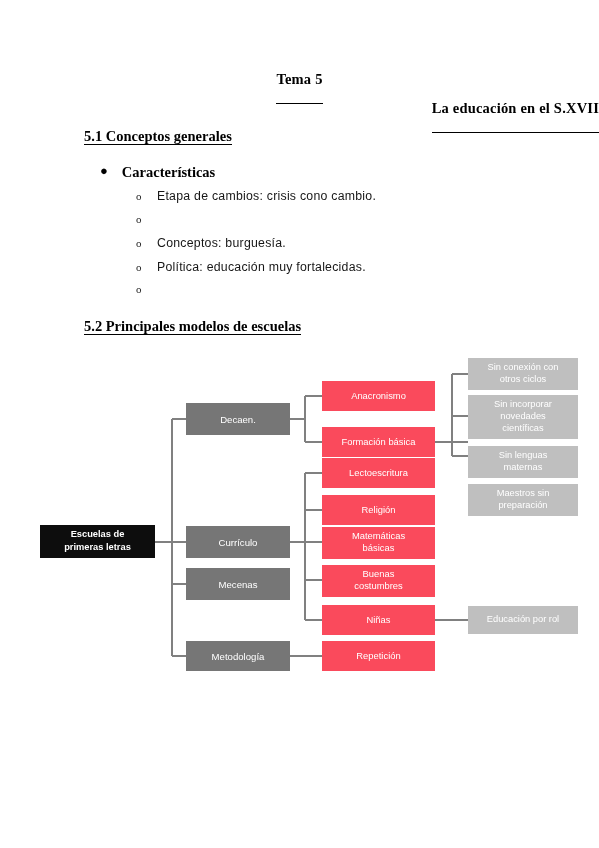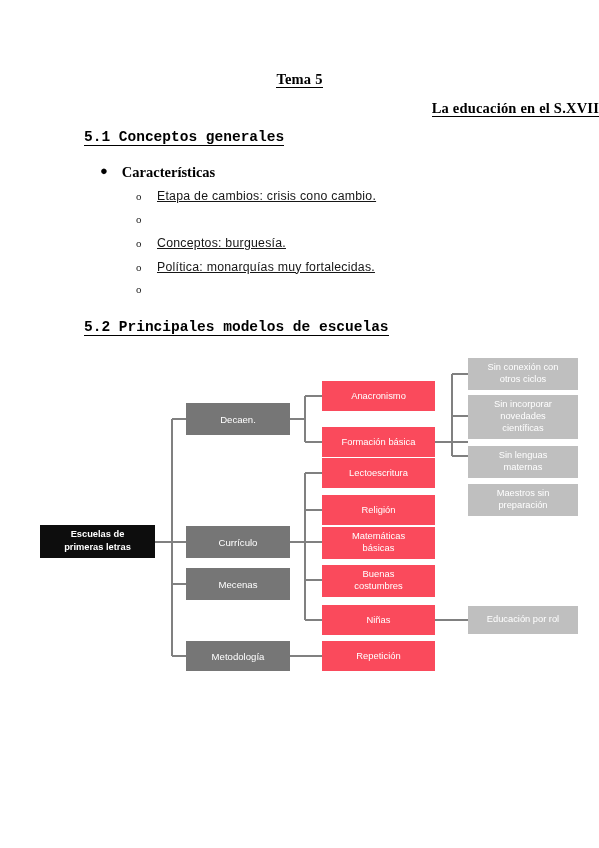--- a/index.html
+++ b/index.html
@@ -29,35 +29,34 @@
     left: 0;
     width: 599px;
     text-align: center;
     font-family: "Liberation Serif", serif;
     font-weight: bold;
     font-size: 14.5px;
     letter-spacing: 0.2px;
   }
   .doc-title span {
     border-bottom: 1.4px solid #000;
-    padding-bottom: 0px;
+    padding-bottom: 16px;
   }
   #title-tema   { top: 71px; }
   #title-subt   { top: 100px; text-align: right; }
 
   .section-head {
     position: absolute;
     left: 84px;
     font-family: "Liberation Serif", serif;
     font-weight: bold;
     font-size: 14.5px;
   }
   .section-head span {
     border-bottom: 1.4px solid #000;
-    font-family: Liberation Mono, monospace;
   }
   #sec-51 { top: 128px; }
   #sec-52 { top: 318px; }
 
   
   .bullet-lvl1 {
     position: absolute;
     left: 100px;
     top: 164px;
     font-family: "Liberation Serif", serif;
@@ -89,21 +88,20 @@
     height: 23.5px;
     color: #171717;
   }
   .sub-item .marker {
     font-family: "Liberation Serif", serif;
     font-size: 11px;
     width: 7px;
   }
   .sub-item .txt {
     letter-spacing: 0.25px;
-    text-decoration: underline;
   }
 
   
   #diagram {
     position: absolute;
     left: 0;
     top: 350px;
     width: 599px;
     height: 330px;
   }
@@ -138,21 +136,21 @@
     </div>
     <div class="sub-item">
       <span class="marker">o</span>
     </div>
     <div class="sub-item">
       <span class="marker">o</span>
       <span class="txt">Conceptos: burguesía.</span>
     </div>
     <div class="sub-item">
       <span class="marker">o</span>
-      <span class="txt">Política: monarquías muy fortalecidas.</span>
+      <span class="txt">Política: educación muy fortalecidas.</span>
     </div>
     <div class="sub-item">
       <span class="marker">o</span>
     </div>
   </div>
 
   <div class="section-head" id="sec-52"><span>5.2 Principales modelos de escuelas</span></div>
 
   <div id="diagram">
     <svg width="599" height="330" viewBox="0 0 599 330" xmlns="http://www.w3.org/2000/svg">

